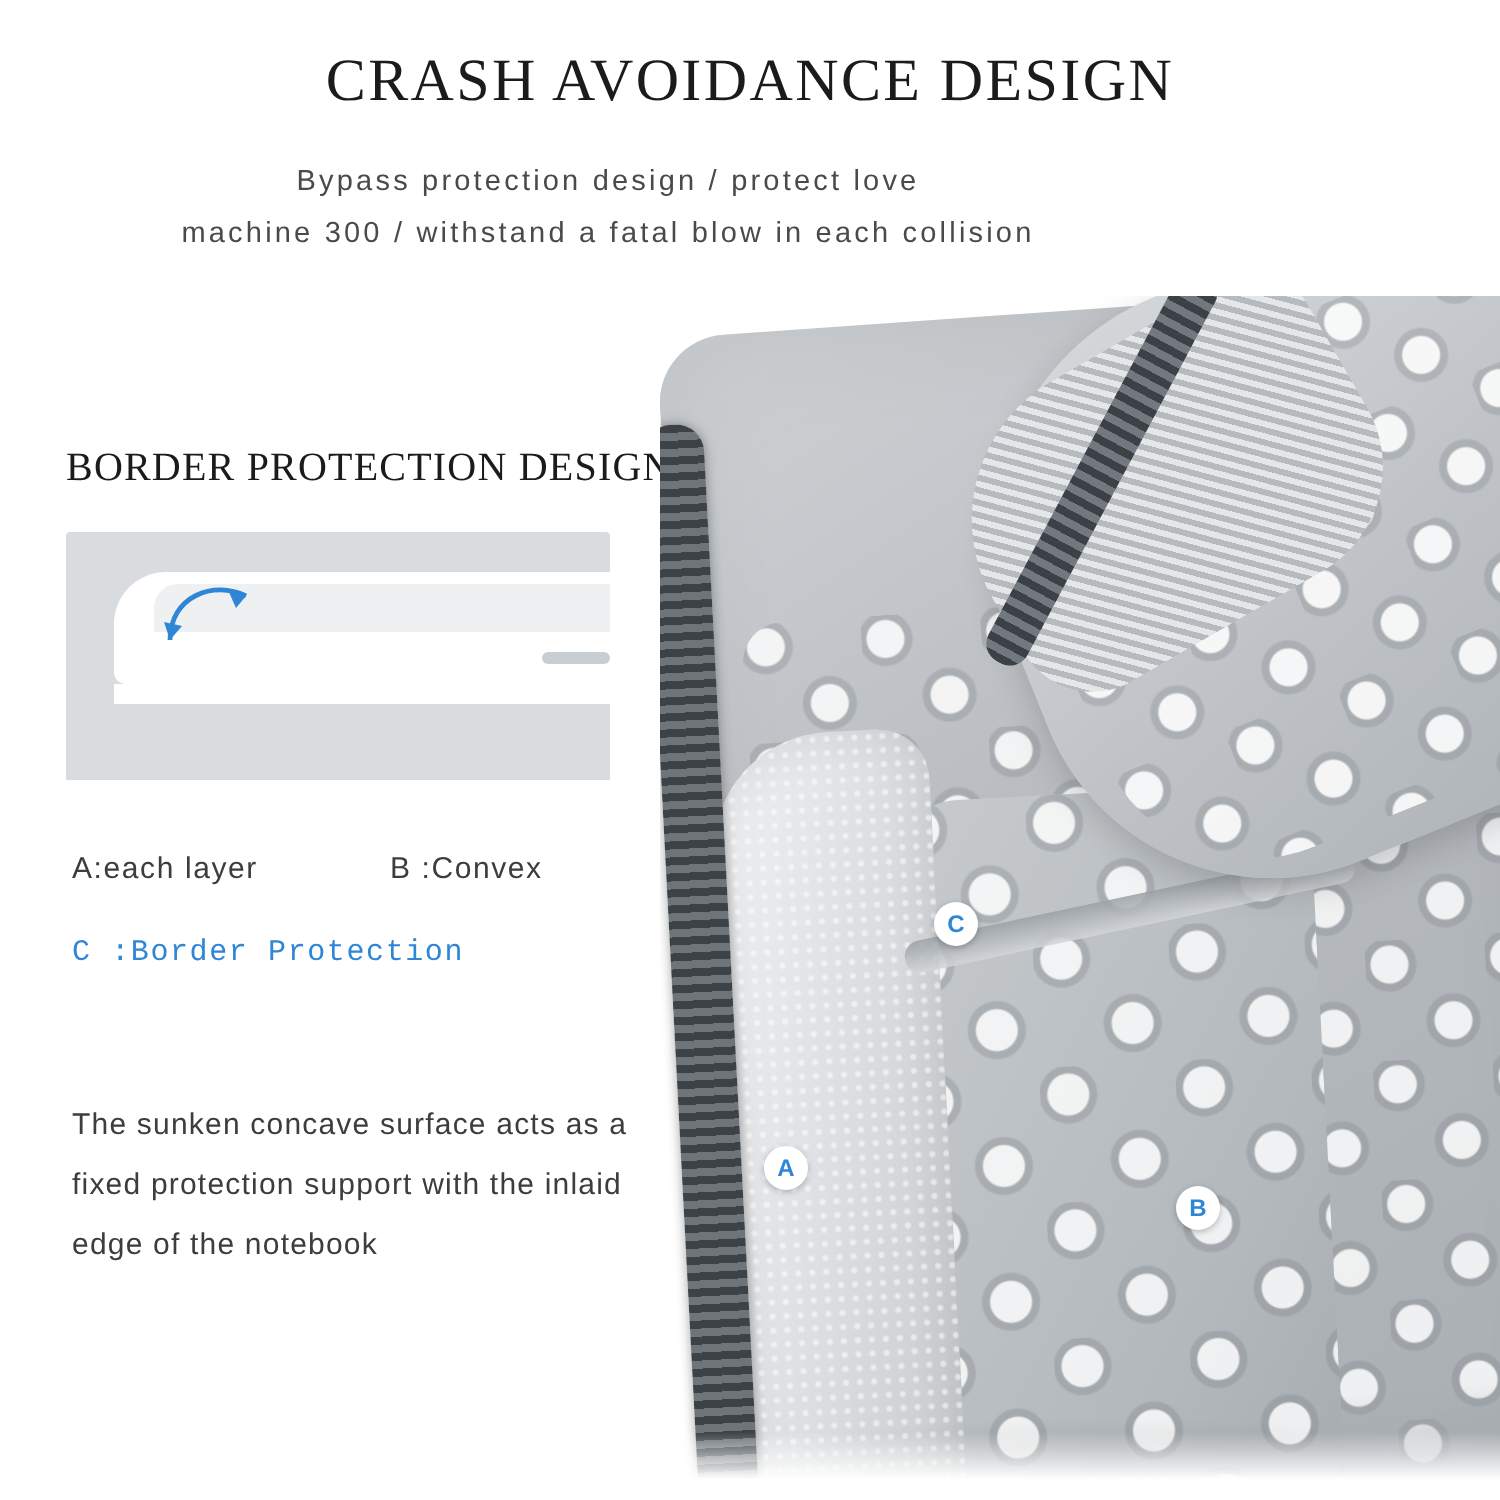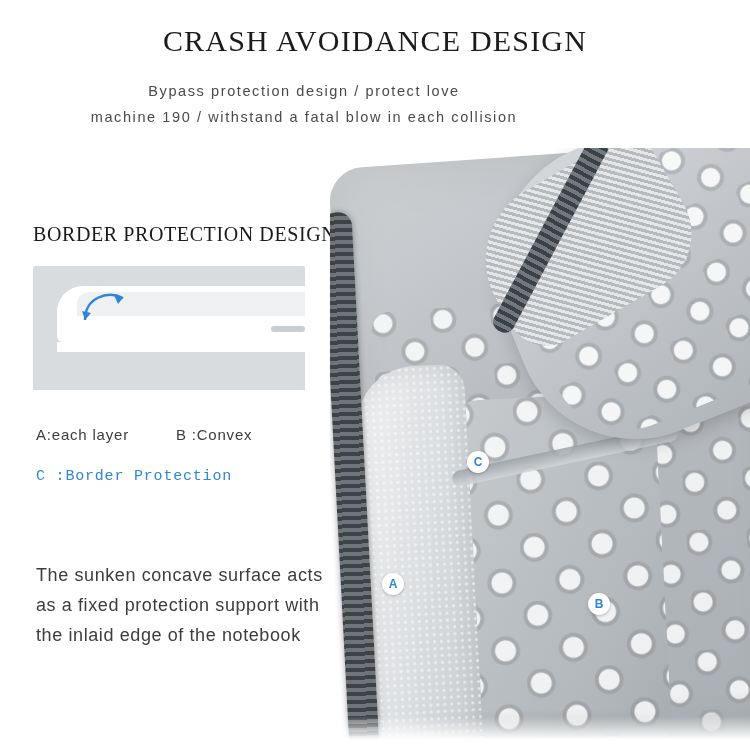--- a/index.html
+++ b/index.html
@@ -116,32 +116,31 @@
   }
 
   .legend-row {
     position: absolute;
     left: 36px;
     font-size: 15px;
     color: #3d3d3d;
     letter-spacing: 0.8px;
   }
   .legend-row.r1 { top: 426px; }
-  .legend-row.r1 .b { margin-left: 42px; text-align: right; }
+  .legend-row.r1 .b { margin-left: 61px; text-align: right; }
   .legend-row.r2 { top: 468px; color: #2f86d6; font-family: Liberation Mono, monospace; }
 
   .body-copy {
     position: absolute;
     top: 548px; left: 36px;
     width: 300px;
-    font-size: 18px;
+    font-size: 15px;
     line-height: 30px;
     color: #3d3d3d;
     letter-spacing: 0.6px;
-    margin-top: 12px;
   }
 
   
   .photo {
     position: absolute;
     top: 148px; left: 330px;
     width: 420px; height: 602px;
     overflow: hidden;
   }
   .photo .bg {
@@ -304,21 +303,21 @@
   }
 </style>
 </head>
 <body>
 
 <div id="page">
 
   <div class="hero-title">CRASH AVOIDANCE DESIGN</div>
   <div class="hero-sub">
     <span class="l1">Bypass protection design / protect love</span>
-    <span class="l2">machine 190 / withstand a fatal blow in each collision</span>
+    <span class="l2">machine 300 / withstand a fatal blow in each collision</span>
   </div>
 
   <div class="section-title">BORDER PROTECTION DESIGN PROFILE</div>
 
   <div class="diagram">
     <div class="outer"></div>
     <div class="notch-white"></div>
     <div class="inner-bar"></div>
     <div class="bottom-white"></div>
     <div class="teeth">

